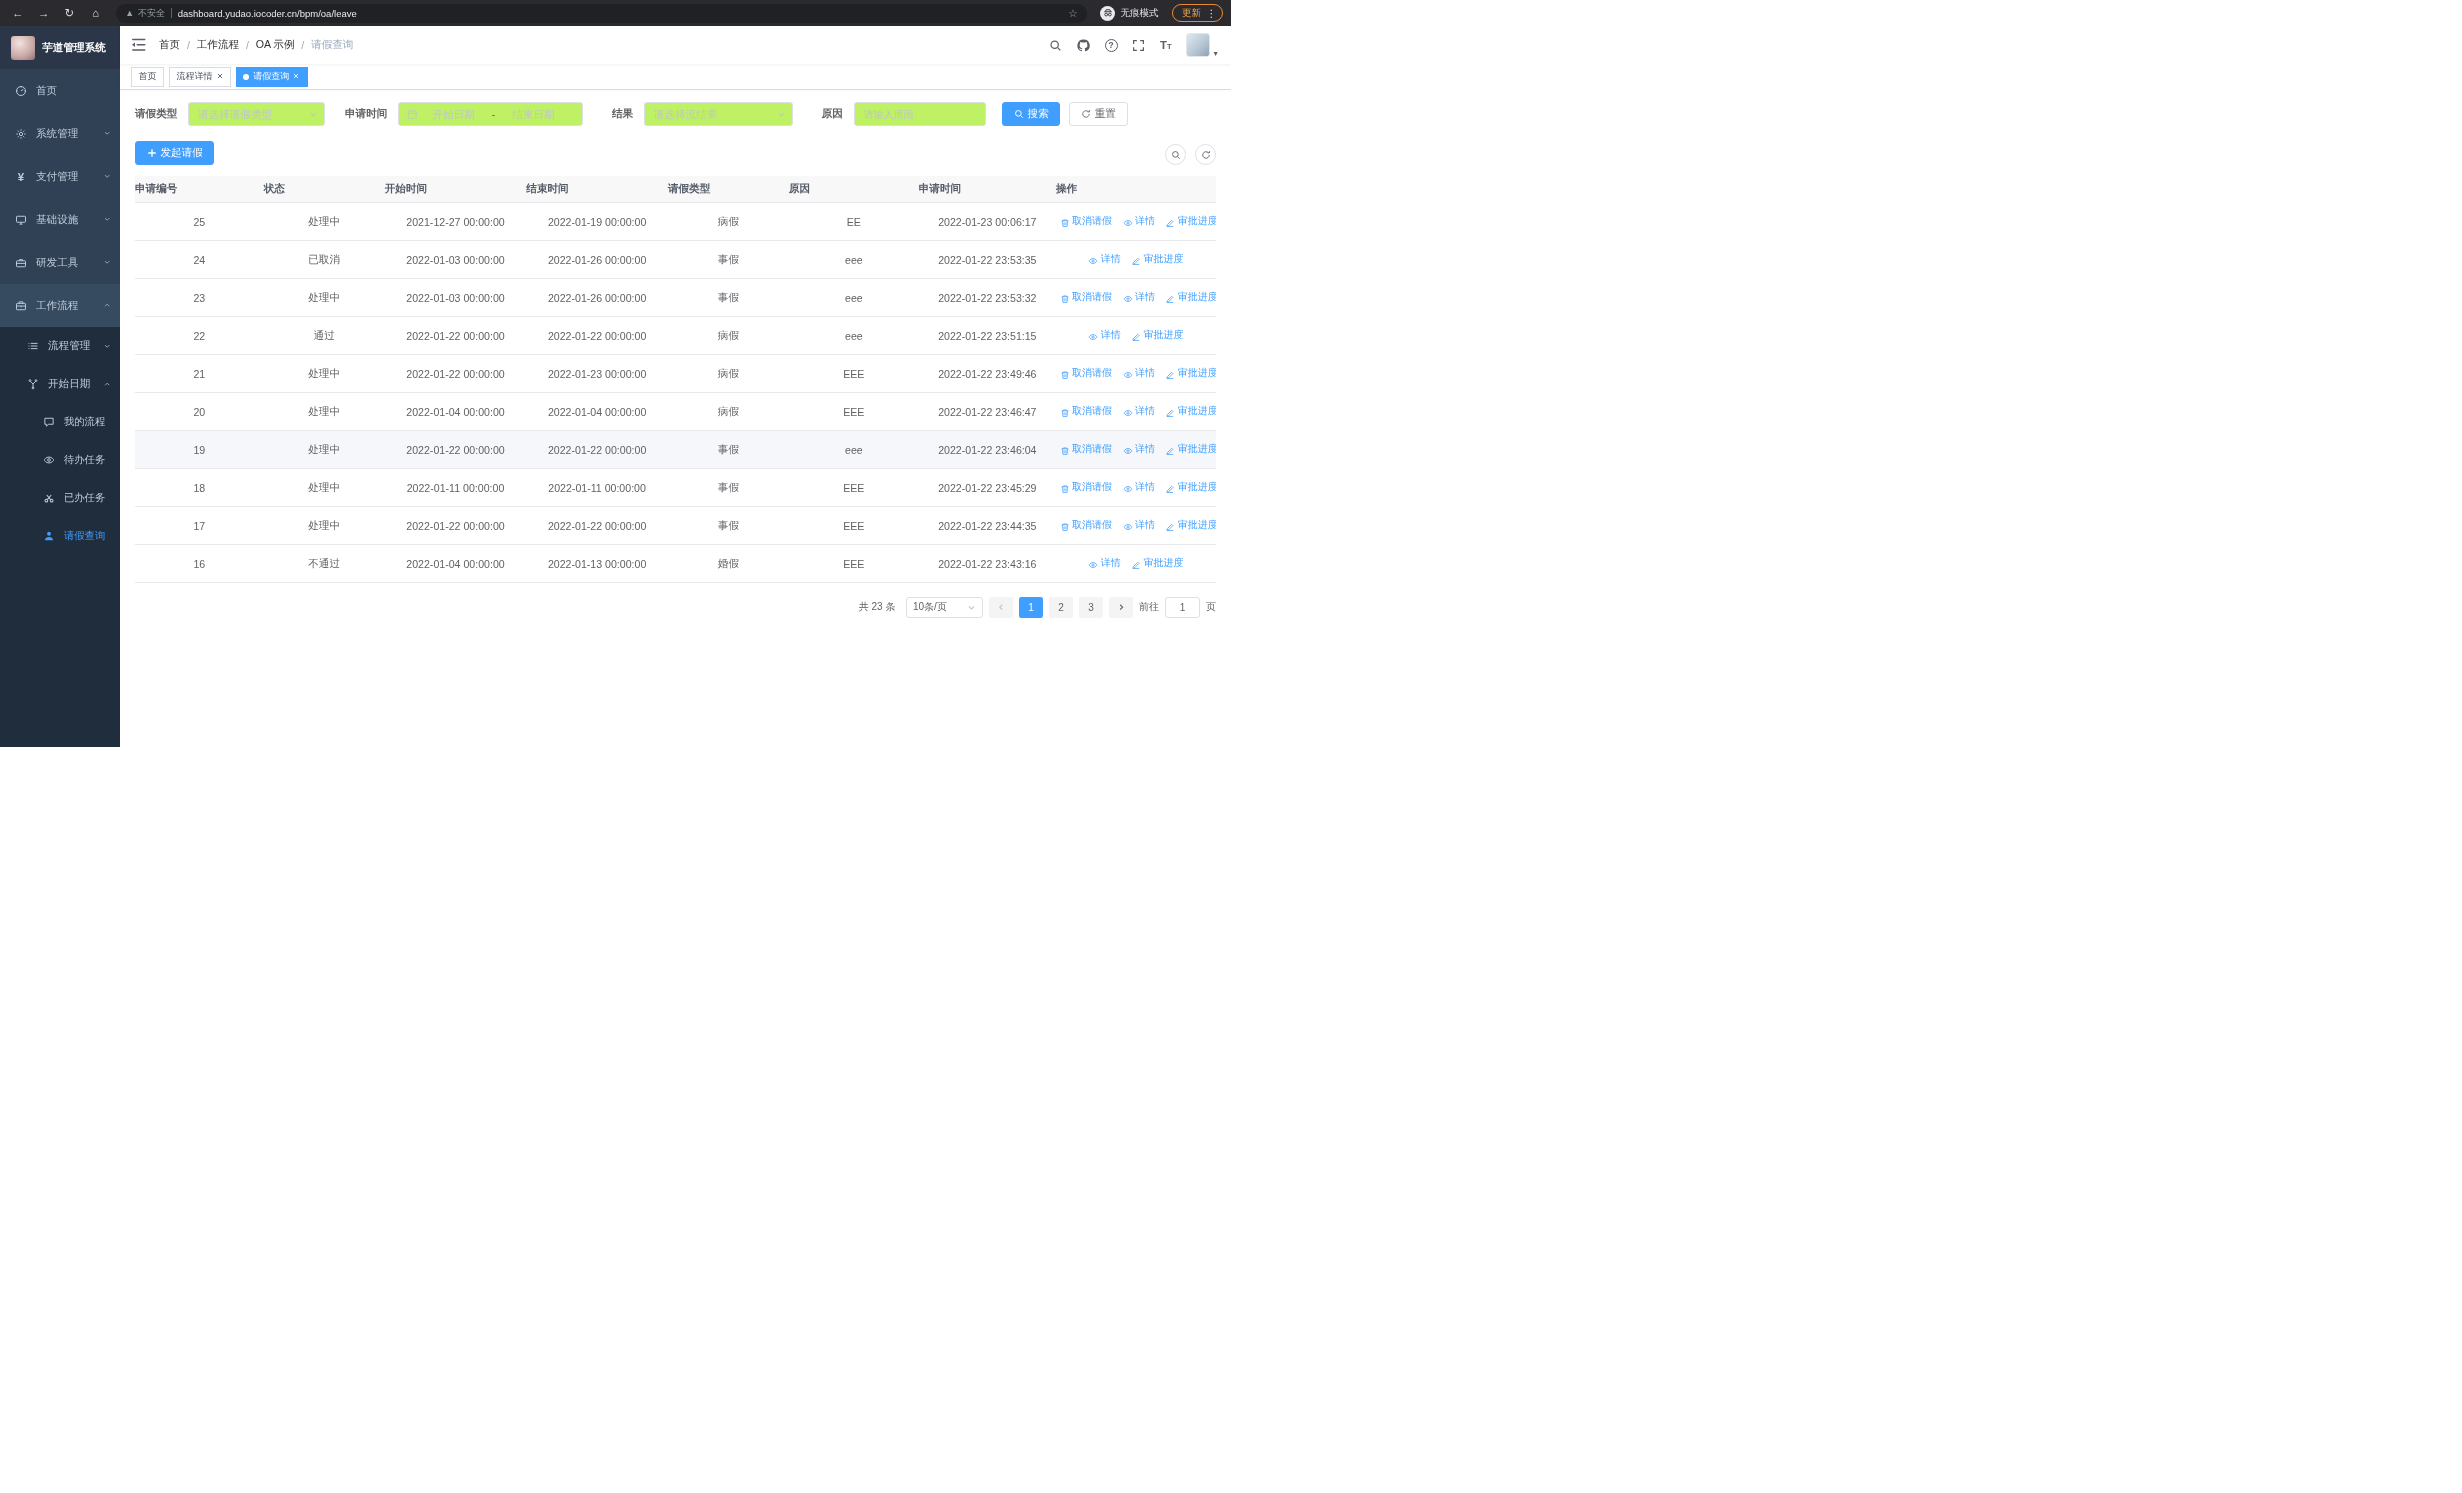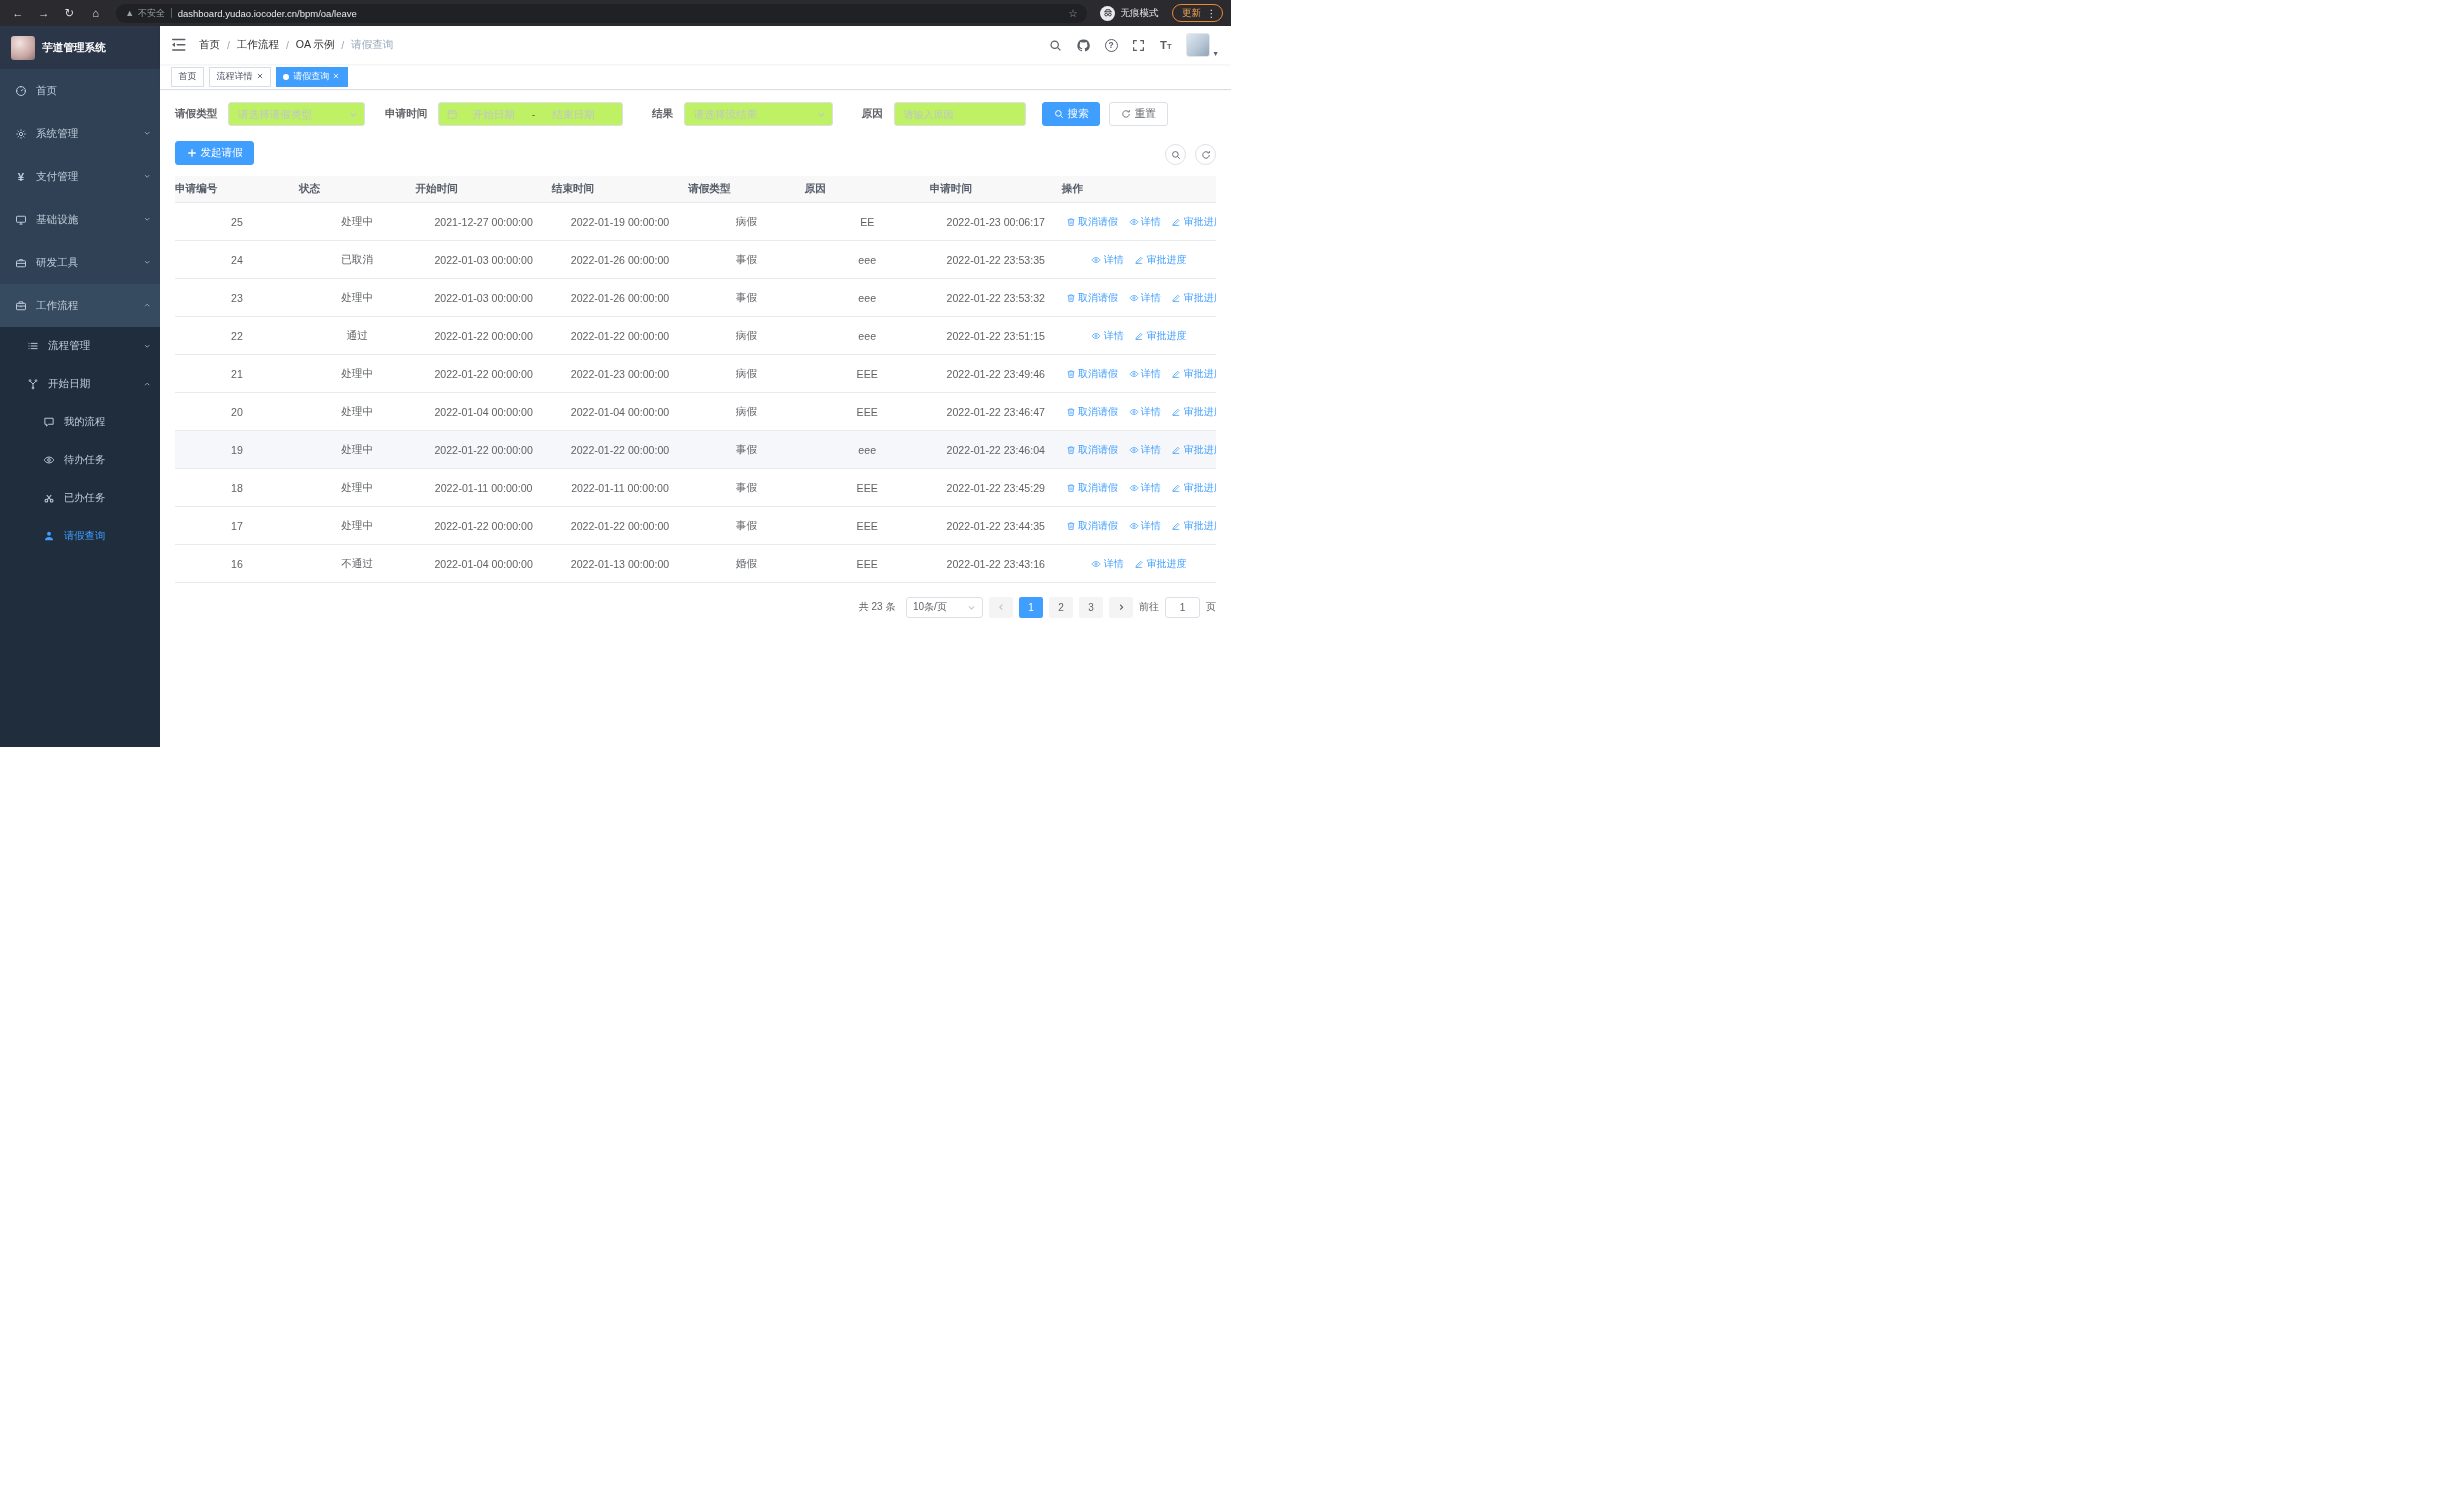--- a/index.html
+++ b/index.html
@@ -16,21 +16,21 @@
   .url-div { width:0.8px; height:10px; background:#5f6368; }
   .url-text { color:#e8eaed; font-size:9.5px; flex:1; white-space:nowrap; overflow:hidden; }
   .star { color:#9aa0a6; font-size:10.6px; }
   .incog { display:flex; align-items:center; gap:5.3px; color:#e8eaed; font-size:9.5px; white-space:nowrap; margin:0 3px; }
   .incog-badge { width:15px; height:15px; border-radius:50%; background:#e8eaed; display:flex; align-items:center; justify-content:center; }
   .update-pill { border:0.8px solid #eb8a2f; color:#f0a04b; border-radius:10px; height:18px; display:flex; align-items:center; gap:5.3px; padding:0 6px 0 9px; font-size:9.5px; margin-left:4.6px; }
   .kebab { color:#e8eaed; font-size:10px; }
 
   
   .app { flex:1; display:flex; min-height:0; }
-  .sidebar { width:160px; flex:0 0 auto; background:#304156; display:flex; flex-direction:column; overflow:hidden; color:#bfcbd9; }
+  .sidebar { width:120px; flex:0 0 auto; background:#304156; display:flex; flex-direction:column; overflow:hidden; color:#bfcbd9; }
   .logo-row { height:43px; display:flex; align-items:center; gap:7.6px; padding:0 10.6px; background:#2b3648; }
   .logo-img { width:24px; height:24px; border-radius:3px; background:radial-gradient(circle at 35% 30%, #f3e3e0, #c9a8a4 60%, #8d6f74); flex:0 0 auto; }
   .logo-title { color:#fff; font-size:10.6px; font-weight:bold; white-space:nowrap; }
   .menu-item { height:43px; display:flex; align-items:center; gap:9px; padding:0 9px 0 15px; font-size:10.6px; cursor:pointer; white-space:nowrap; }
   .menu-item svg { width:12px; height:12px; flex:0 0 auto; }
   .yen-glyph { width:12px; text-align:center; font-weight:bold; font-size:11.4px; }
   .chev { margin-left:auto; color:#97a4b5; width:8.4px !important; height:8.4px !important; }
   .chev.up { transform:rotate(180deg); }
   .mi-open-title { background:#364a60; }
   .submenu { background:#1f2d3d; }
@@ -86,21 +86,21 @@
 
   .toolbar-row { display:flex; align-items:flex-end; margin-bottom:10.6px; }
   .right-tools { margin-left:auto; display:flex; gap:9px; }
   .tool-btn { width:21px; height:21px; border-radius:50%; border:0.8px solid #dcdfe6; background:#fff; display:flex; align-items:center; justify-content:center; color:#606266; cursor:pointer; }
   .tool-btn svg { width:10px; height:10px; }
 
   table.grid { width:100%; border-collapse:collapse; table-layout:fixed; font-size:10.6px; color:#606266; }
   table.grid thead th { background:#f8f8f9; color:#555c68; font-weight:bold; height:27px; text-align:left; border-bottom:0.8px solid #e8eaec; }
   table.grid tbody td { height:38px; text-align:center; border-bottom:0.8px solid #e8eaec; white-space:nowrap; overflow:hidden; }
   tr.row-hover td { background:#f5f7fa; }
-  .action { color:#409eff; font-size:10px; display:inline-flex; align-items:center; gap:2.3px; margin:0 3.8px; cursor:pointer; text-decoration:none; white-space:nowrap; }
+  .action { color:#409eff; font-size:10px; display:inline-flex; align-items:flex-end; gap:2.3px; margin:0 3.8px; cursor:pointer; text-decoration:none; white-space:nowrap; }
   .action svg { width:10px; height:10px; }
 
   .pagination { display:flex; align-items:center; justify-content:flex-end; gap:6px; margin-top:13.7px; font-size:10px; color:#606266; }
   .pg-total { margin-right:4.6px; }
   .size-select { width:77px; height:21px; border:0.8px solid #dcdfe6; border-radius:3px; display:flex; align-items:center; justify-content:space-between; padding:0 6px; color:#606266; cursor:pointer; background:#fff; }
   .size-select .caret { color:#c0c4cc; width:9px; height:9px; }
   .pg-btn { min-width:24px; height:21px; background:#f4f4f5; border-radius:2.3px; display:flex; align-items:center; justify-content:center; color:#606266; cursor:pointer; font-size:10px; }
   .pg-btn svg { width:8.4px; height:8.4px; }
   .pg-btn.disabled { color:#c0c4cc; cursor:default; }
   .pg-btn.active { background:#409eff; color:#fff; }

